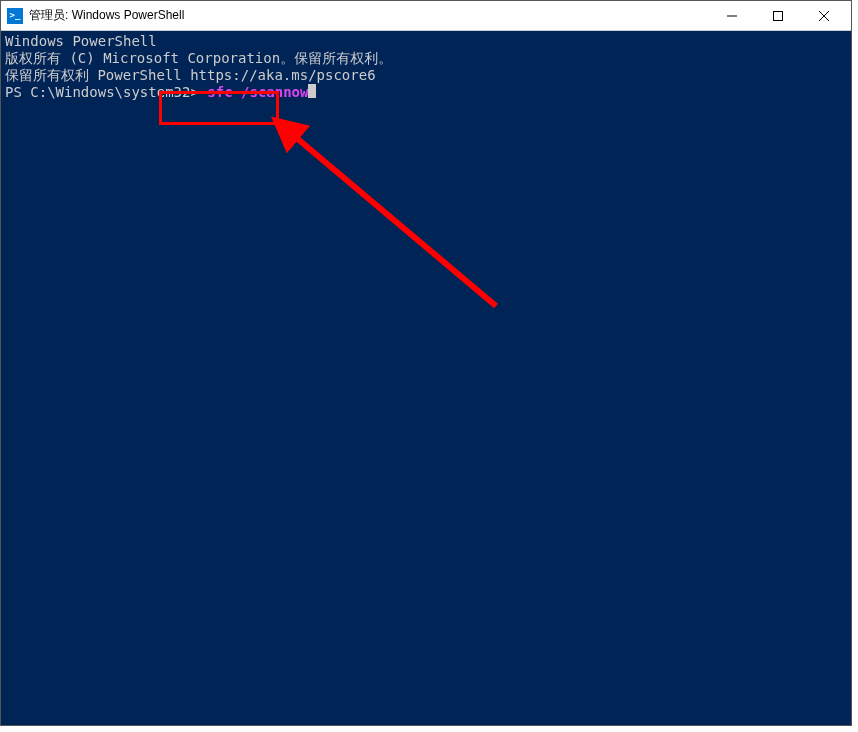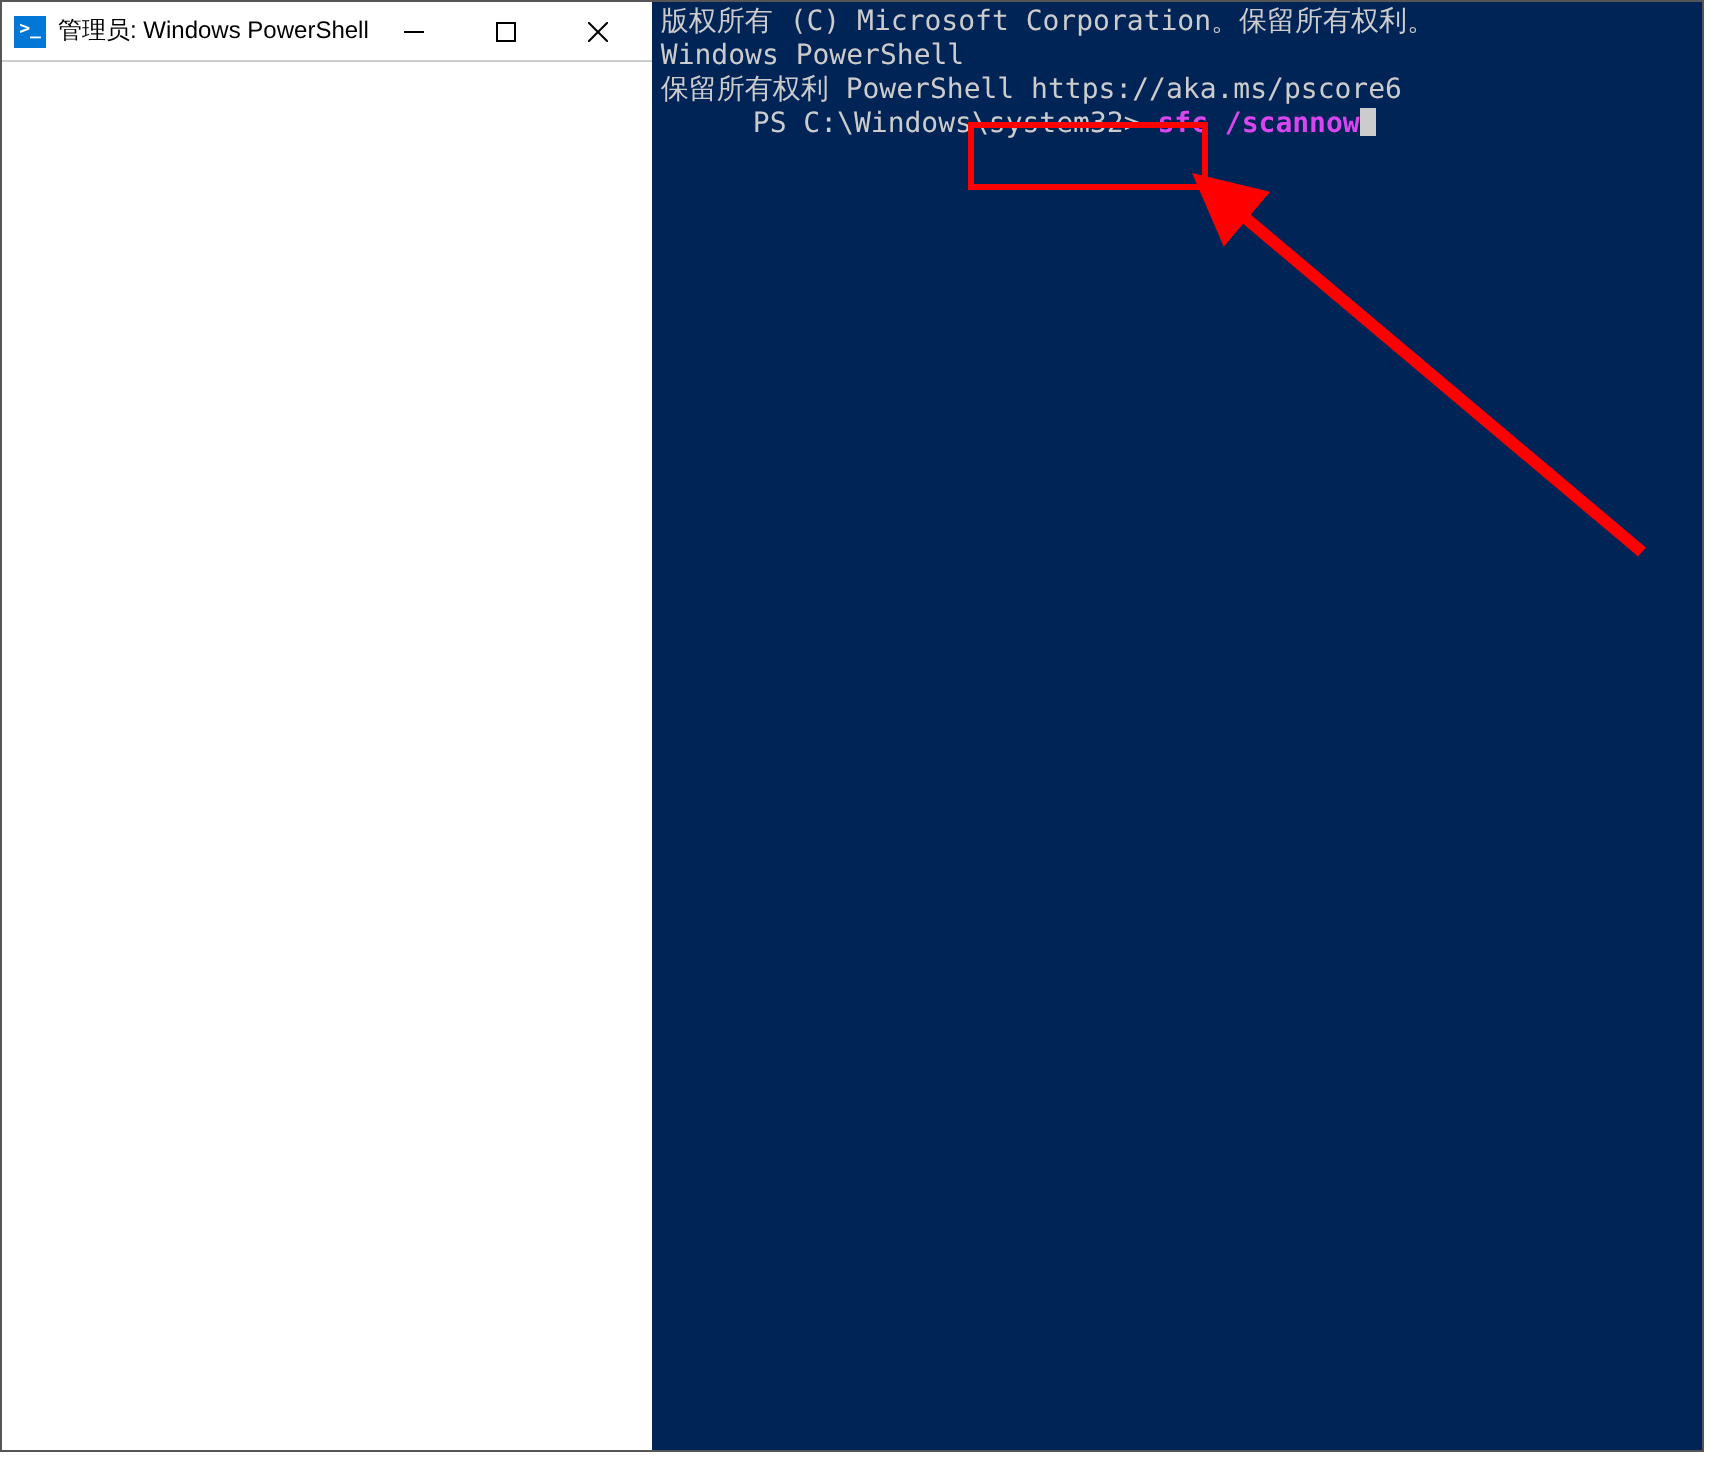--- a/index.html
+++ b/index.html
@@ -14,21 +14,21 @@
       font-family: "Microsoft YaHei", "Segoe UI", sans-serif;
       overflow: hidden;
       position: relative;
     }
     .window {
       width: 852px;
       height: 726px;
       background: #fff;
       border: 1px solid #555;
       display: flex;
-      flex-direction: row;
+      flex-direction: column;
       position: relative;
     }
     .titlebar {
       height: 30px;
       background: #fff;
       display: flex;
       align-items: center;
       padding: 0 4px 0 6px;
       border-bottom: 1px solid #ccc;
     }
@@ -94,21 +94,20 @@
       display: inline-block;
       width: 8px;
       height: 14px;
       background: #cccccc;
       vertical-align: text-bottom;
       margin-bottom: 1px;
     }
     .prompt-line {
       display: flex;
       align-items: flex-start;
-      margin-left: 46px;
     }
     .highlight-box {
       position: absolute;
       border: 3px solid #ff0000;
       pointer-events: none;
     }
     .annotation-svg {
       position: absolute;
       top: 0;
       left: 0;
@@ -135,22 +134,22 @@
       </div>
       <div class="control-btn close">
         <svg viewBox="0 0 10 10">
             <line x1="0" y1="0" x2="10" y2="10" stroke="#000" stroke-width="1"></line>
             <line x1="10" y1="0" x2="0" y2="10" stroke="#000" stroke-width="1"></line>
           </svg>
       </div>
     </div>
   </div>
   <div class="terminal">
+    <div class="term-line">Windows PowerShell</div>
     <div class="term-line">版权所有 (C) Microsoft Corporation。保留所有权利。</div>
-    <div class="term-line">Windows PowerShell</div>
     <div class="term-line"></div>
     <div class="term-line">保留所有权利 PowerShell https://aka.ms/pscore6</div>
     <div class="term-line"></div>
     <div class="term-line prompt-line">
       <span>PS C:\Windows\system32&gt;</span><span class="prompt-yellow"> sfc /scannow</span><span class="cursor-block"></span>
     </div>
 
     <div class="highlight-box" style="left:158px; top:60px; width:120px; height:34px;"></div>
 
     <svg class="annotation-svg" width="852" height="696">

